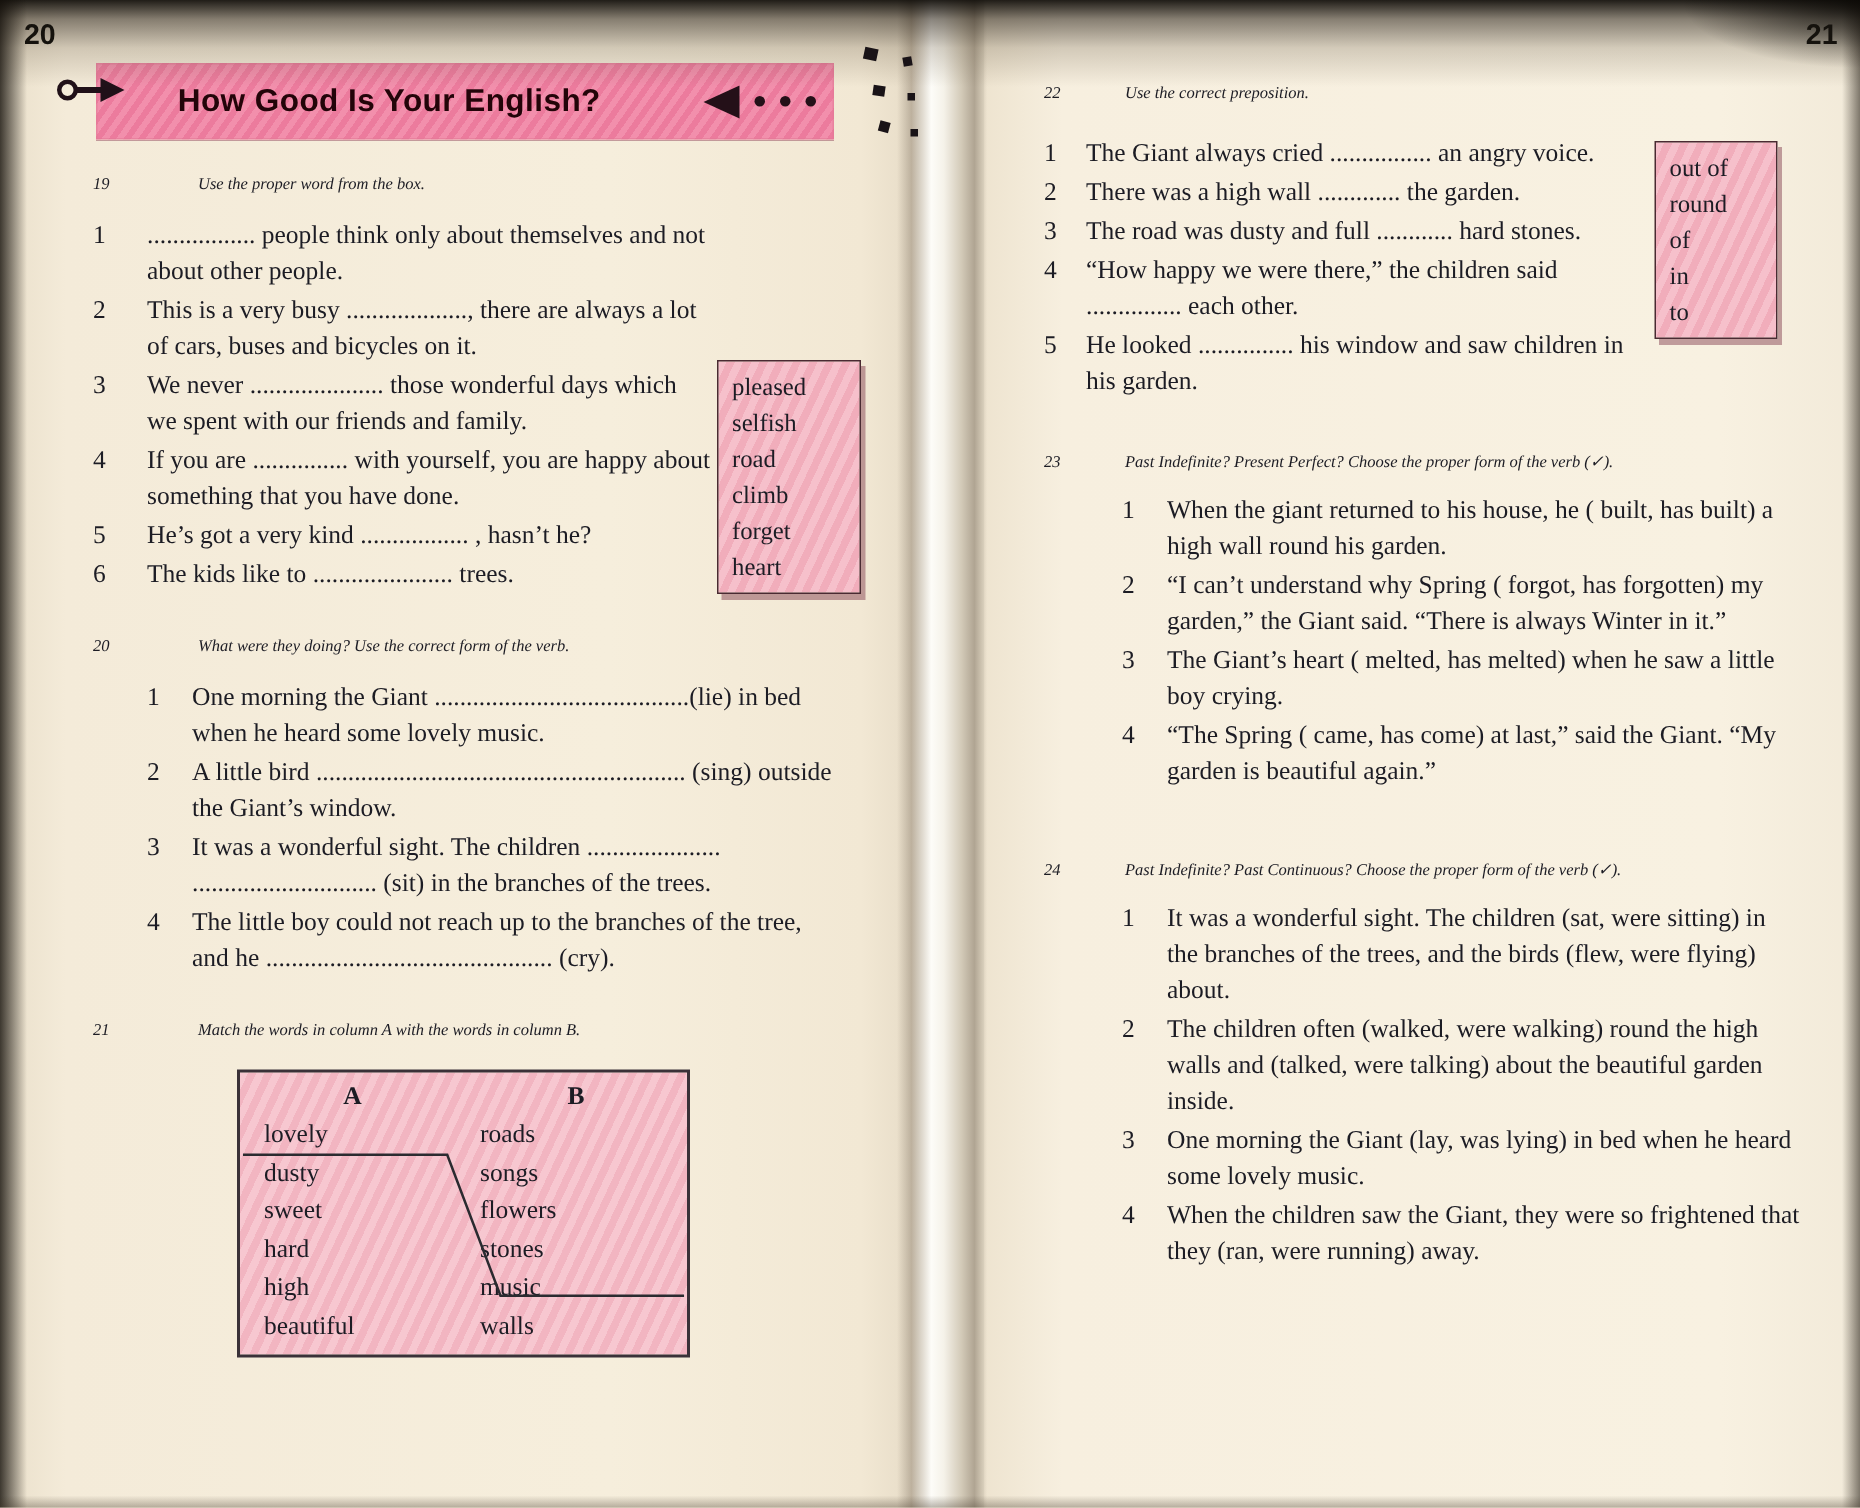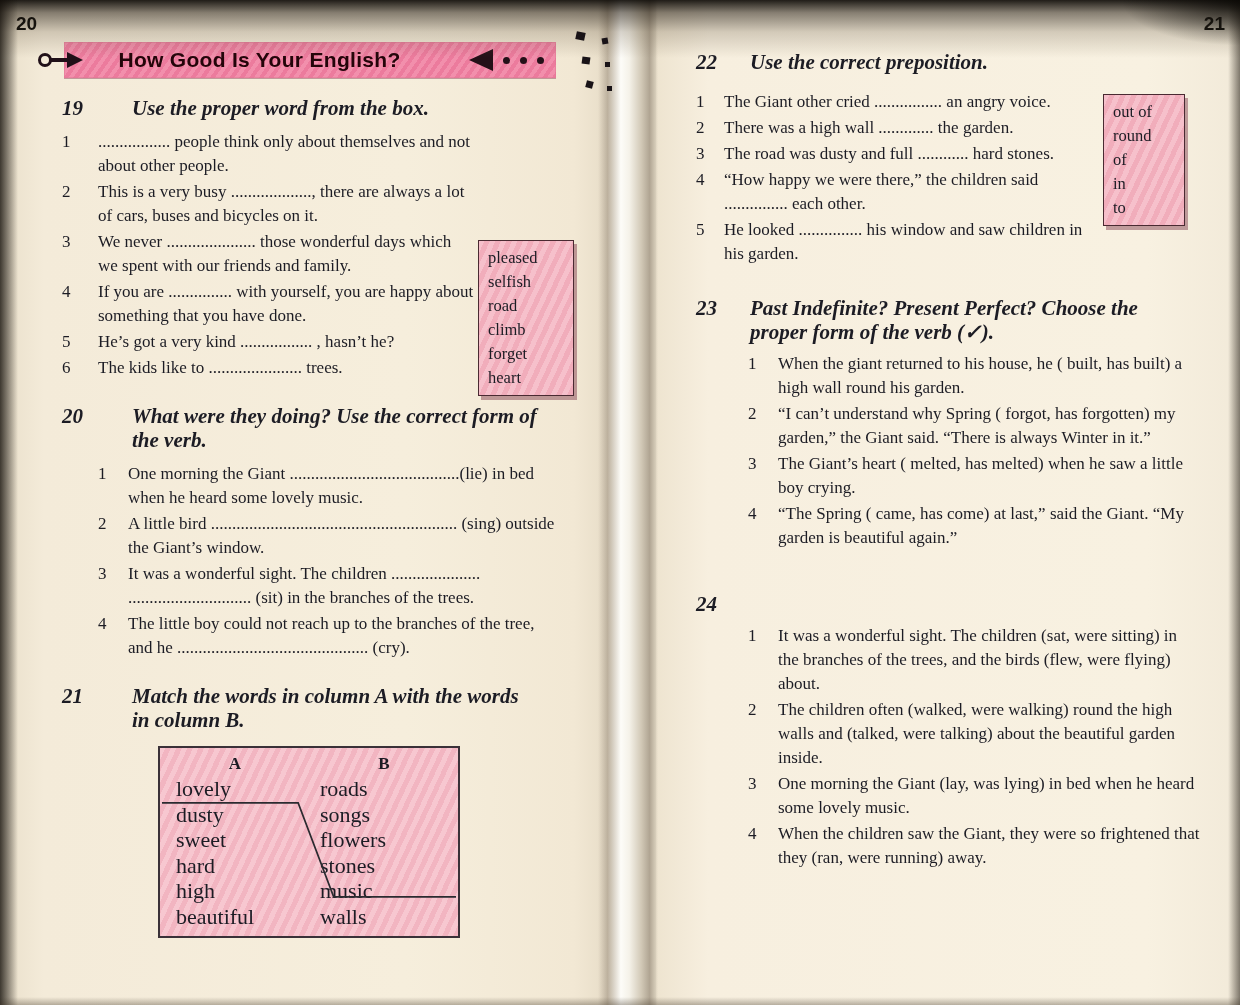--- a/index.html
+++ b/index.html
@@ -58,21 +58,21 @@
 
   .page-num {
     position:absolute; top:13px; z-index:9;
     font-family:"Liberation Sans", sans-serif; font-weight:bold; font-size:19px; color:#15120d;
   }
   .page.left  .page-num { left:16px; }
   .page.right .page-num { right:15px; }
 
   
   .banner {
-    position:relative; margin:42px 0 0 2px; width:492px; height:36px;
+    position:relative; margin:42px 0 0 2px; width:492px; height:51px;
     background:repeating-linear-gradient(125deg,#f28fac 0 4px,#ec7b9d 4px 8px);
     display:flex; align-items:center;
     box-shadow:0 1px 0 rgba(120,30,60,.4), inset 0 0 0 1px rgba(225,120,150,.55);
     gap:14px;
   }
   .banner-key { position:absolute; left:-27px; top:7px; }
   .banner-title {
     flex:1; text-align:center;
     font-family:"Liberation Sans", sans-serif; font-weight:700; font-size:21px;
     color:#230409; letter-spacing:.3px;
@@ -84,21 +84,21 @@
   .deco { position:absolute; left:572px; top:26px; width:52px; height:74px; z-index:7; }
   .deco span { position:absolute; background:#191317; display:block; }
   .sq1 { left:4px;  top:6px;  width:9px; height:8px; transform:rotate(12deg); }
   .sq2 { left:30px; top:12px; width:6px; height:6px; transform:rotate(-10deg); }
   .sq3 { left:10px; top:31px; width:8px; height:7px; transform:rotate(8deg); }
   .sq4 { left:33px; top:36px; width:5px; height:5px; }
   .sq5 { left:14px; top:55px; width:7px; height:7px; transform:rotate(15deg); }
   .sq6 { left:35px; top:60px; width:5px; height:5px; }
 
   
-  .ex-head { display:flex; font-size:21px; font-style:italic; font-weight:bold; line-height:24px; }
+  .ex-head { display:flex; font-size:11px; font-style:italic; font-weight:normal; line-height:24px; }
   .ex-head .ex-num { flex:none; font-style:italic; }
   .page.left  .ex-head .ex-num { width:70px; }
   .page.right .ex-head .ex-num { width:54px; }
 
   .items { margin-top:10px; }
   .item { display:flex; font-size:17px; line-height:24px; margin-bottom:2px; }
   .item .n { flex:none; }
 
   
   #ex19 { margin-top:18px; position:relative; }
@@ -142,21 +142,21 @@
   
   .match-table {
     position:relative; margin:14px 0 0 96px; width:302px; height:192px;
     background:repeating-linear-gradient(115deg,#f7c7d0 0 5px,#f2b5c1 5px 10px);
     border:2px solid #3a3138;
     padding-top:4px;
   }
   .mt-head { display:flex; font-weight:bold; font-size:17px; line-height:24px; }
   .mt-head .ha { width:150px; text-align:center; }
   .mt-head .hb { flex:1; text-align:center; }
-  .mt-row { display:flex; font-size:22px; line-height:25.5px; }
+  .mt-row { display:flex; font-size:17px; line-height:25.5px; }
   .mt-row .ca { width:150px; padding-left:16px; }
   .mt-row .cb { padding-left:10px;text-align:right; }
   .mt-lines { position:absolute; left:0; top:0; width:100%; height:100%; pointer-events:none; }
 </style>
 </head>
 <body>
 
 <div class="spread">
 
   <div class="page left">
@@ -299,21 +299,21 @@
     <div class="page-num">21</div>
 
     <section id="ex22">
       <div class="ex-head">
         <span class="ex-num">22</span>
         <span class="instr">Use the correct preposition.</span>
       </div>
       <div class="items">
         <div class="item">
             <span class="n">1</span>
-            <span class="t">The Giant other cried ................ an angry voice.</span>
+            <span class="t">The Giant always cried ................ an angry voice.</span>
           </div>
         <div class="item">
             <span class="n">2</span>
             <span class="t">There was a high wall ............. the garden.</span>
           </div>
         <div class="item">
             <span class="n">3</span>
             <span class="t">The road was dusty and full ............ hard stones.</span>
           </div>
         <div class="item">
@@ -356,20 +356,21 @@
         <div class="item">
             <span class="n">4</span>
             <span class="t">“The Spring ( came, has come) at last,” said the Giant. “My garden is beautiful again.”</span>
           </div>
       </div>
     </section>
 
     <section id="ex24">
       <div class="ex-head">
         <span class="ex-num">24</span>
+        <span class="instr">Past Indefinite? Past Continuous? Choose the proper form of the verb (✓).</span>
       </div>
       <div class="items">
         <div class="item">
             <span class="n">1</span>
             <span class="t">It was a wonderful sight. The children (sat, were sitting) in the branches of the trees, and the birds (flew, were flying) about.</span>
           </div>
         <div class="item">
             <span class="n">2</span>
             <span class="t">The children often (walked, were walking) round the high walls and (talked, were talking) about the beautiful garden inside.</span>
           </div>

